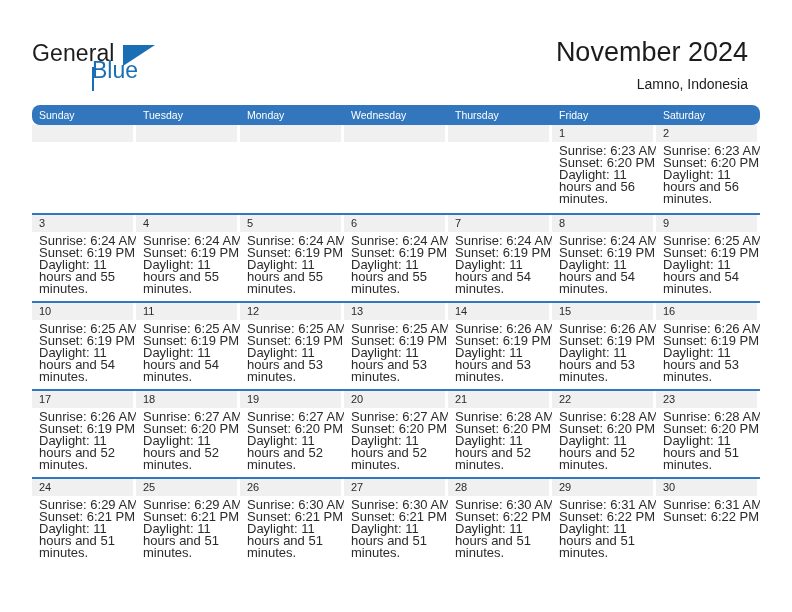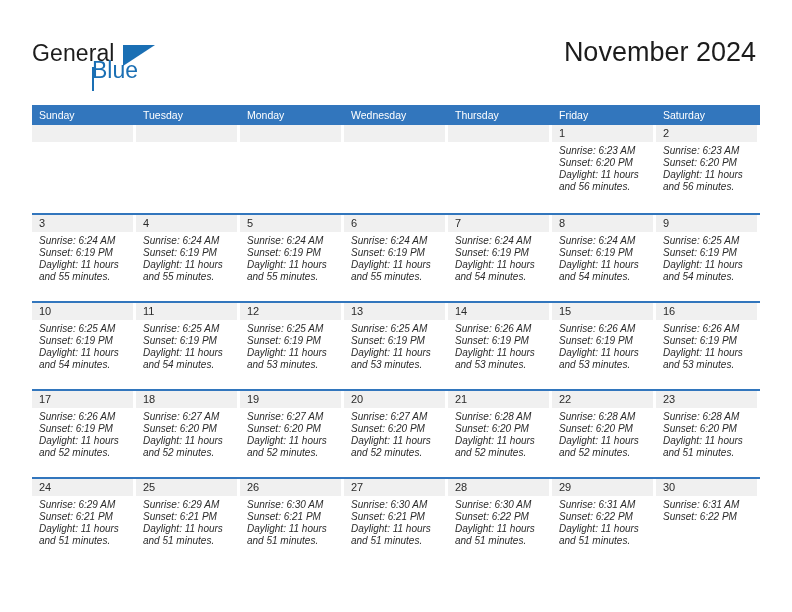--- a/index.html
+++ b/index.html
@@ -67,21 +67,21 @@
     position: absolute;
     left: 60px;
     top: 27px;
     width: 2px;
     height: 24px;
     background: #1a6fb4;
   }
 
   .title-block {
     position: absolute;
-    right: 4px;
+    right: 12px;
     top: 0;
     text-align: right;
   }
   .cal-title {
     font-size: 27px;
     color: #1c1c1c;
     line-height: 32px;
     white-space: nowrap;
   }
   .cal-subtitle {
@@ -96,20 +96,21 @@
   .calendar {
     position: absolute;
     left: 32px;
     top: 105px;
     width: 728px;
   }
   .weekdays {
     display: flex;
     background: #3276bd;
     height: 20px;
+    border-radius: 8px;
   }
   .weekday {
     flex: 1 1 0;
     color: #ffffff;
     font-size: 10.5px;
     line-height: 20px;
     padding-left: 7px;
     box-sizing: border-box;
     overflow: hidden;
     white-space: nowrap;
@@ -141,24 +142,23 @@
     height: 17px;
     line-height: 17px;
     padding-left: 7px;
     box-sizing: border-box;
   }
   .day-empty .day-num {
     background: #f0f0f0;
   }
   .day-info {
     padding: 3px 4px 0 7px;
-    font-size: 10px;
+    font-size: 13px;
     line-height: 12.1px;
     color: #2b2b2b;
-    font-style: italic;
   }
   .day-info div {
     white-space: nowrap;
   }
   .day-info .wrap {
     white-space: normal;
   }
 </style>
 </head>
 <body>
@@ -167,20 +167,21 @@
 
   <div class="header">
     <div class="logo">
       <span class="logo-general">General</span>
       <span class="logo-tri"></span>
       <span class="logo-bar"></span>
       <span class="logo-blue">Blue</span>
     </div>
     <div class="title-block">
       <div class="cal-title">November 2024</div>
+      <div class="cal-subtitle">Lamno, Indonesia</div>
     </div>
   </div>
 
   <div class="calendar">
     <div class="weekdays">
       <div class="weekday">Sunday</div>
       <div class="weekday">Tuesday</div>
       <div class="weekday">Monday</div>
       <div class="weekday">Wednesday</div>
       <div class="weekday">Thursday</div>

